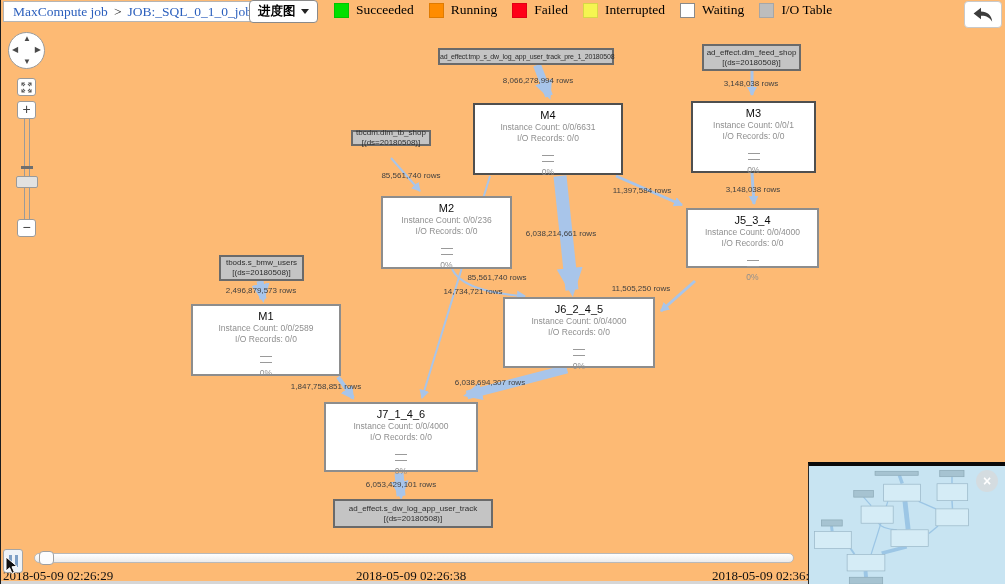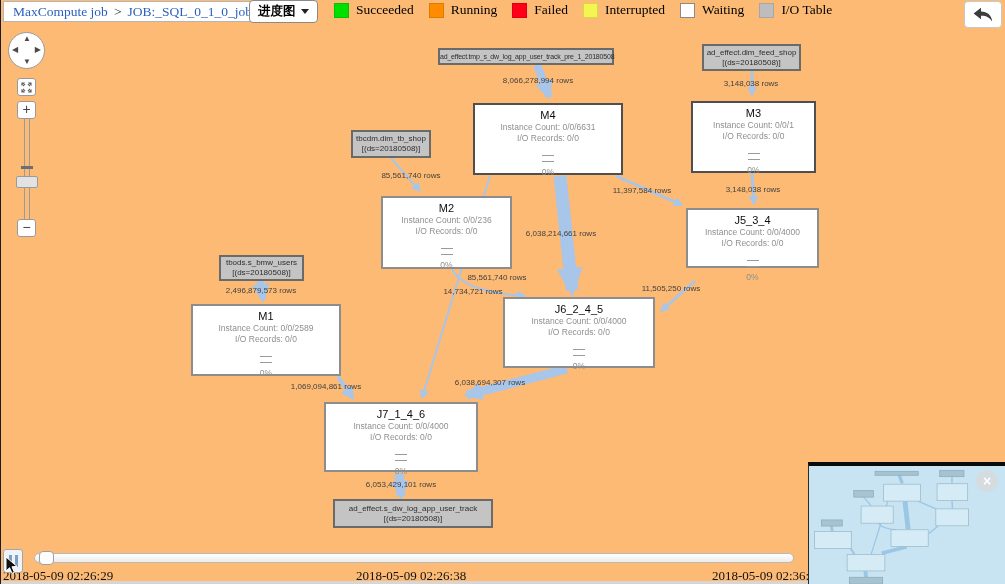--- a/index.html
+++ b/index.html
@@ -159,34 +159,34 @@
   </svg>
 
   <div class="edge-label" style="left:537px;top:76px">8,066,278,994 rows</div>
   <div class="edge-label" style="left:750px;top:79px">3,148,038 rows</div>
   <div class="edge-label" style="left:410px;top:171px">85,561,740 rows</div>
   <div class="edge-label" style="left:260px;top:286px">2,496,879,573 rows</div>
   <div class="edge-label" style="left:641px;top:186px">11,397,584 rows</div>
   <div class="edge-label" style="left:752px;top:185px">3,148,038 rows</div>
   <div class="edge-label" style="left:560px;top:229px">6,038,214,661 rows</div>
   <div class="edge-label" style="left:496px;top:273px">85,561,740 rows</div>
-  <div class="edge-label" style="left:670px;top:284px">11,505,250 rows</div>
+  <div class="edge-label" style="left:640px;top:284px">11,505,250 rows</div>
   <div class="edge-label" style="left:472px;top:287px">14,734,721 rows</div>
-  <div class="edge-label" style="left:325px;top:382px">1,069,094,861 rows</div>
+  <div class="edge-label" style="left:325px;top:382px">1,847,758,851 rows</div>
   <div class="edge-label" style="left:489px;top:378px">6,038,694,307 rows</div>
   <div class="edge-label" style="left:400px;top:480px">6,053,429,101 rows</div>
 
   <div class="tbl-node tbl-tiny" style="left:437px;top:48px;width:176px;height:17px">
     <div class="tbl-line">ad_effect.tmp_s_dw_log_app_user_track_pre_1_20180508</div>
   </div>
   <div class="tbl-node" style="left:701px;top:44px;width:99px;height:27px">
     <div class="tbl-line">ad_effect.dim_feed_shop</div>
     <div class="tbl-line">[(ds=20180508)]</div>
   </div>
-  <div class="tbl-node" style="left:350px;top:130px;width:80px;height:28px">
+  <div class="tbl-node" style="left:350px;top:130px;width:80px;height:16px">
     <div class="tbl-line">tbcdm.dim_tb_shop</div>
     <div class="tbl-line">[(ds=20180508)]</div>
   </div>
   <div class="tbl-node" style="left:218px;top:255px;width:85px;height:26px">
     <div class="tbl-line">tbods.s_bmw_users</div>
     <div class="tbl-line">[(ds=20180508)]</div>
   </div>
   <div class="tbl-node" style="left:332px;top:499px;width:160px;height:29px">
     <div class="tbl-line">ad_effect.s_dw_log_app_user_track</div>
     <div class="tbl-line">[(ds=20180508)]</div>

